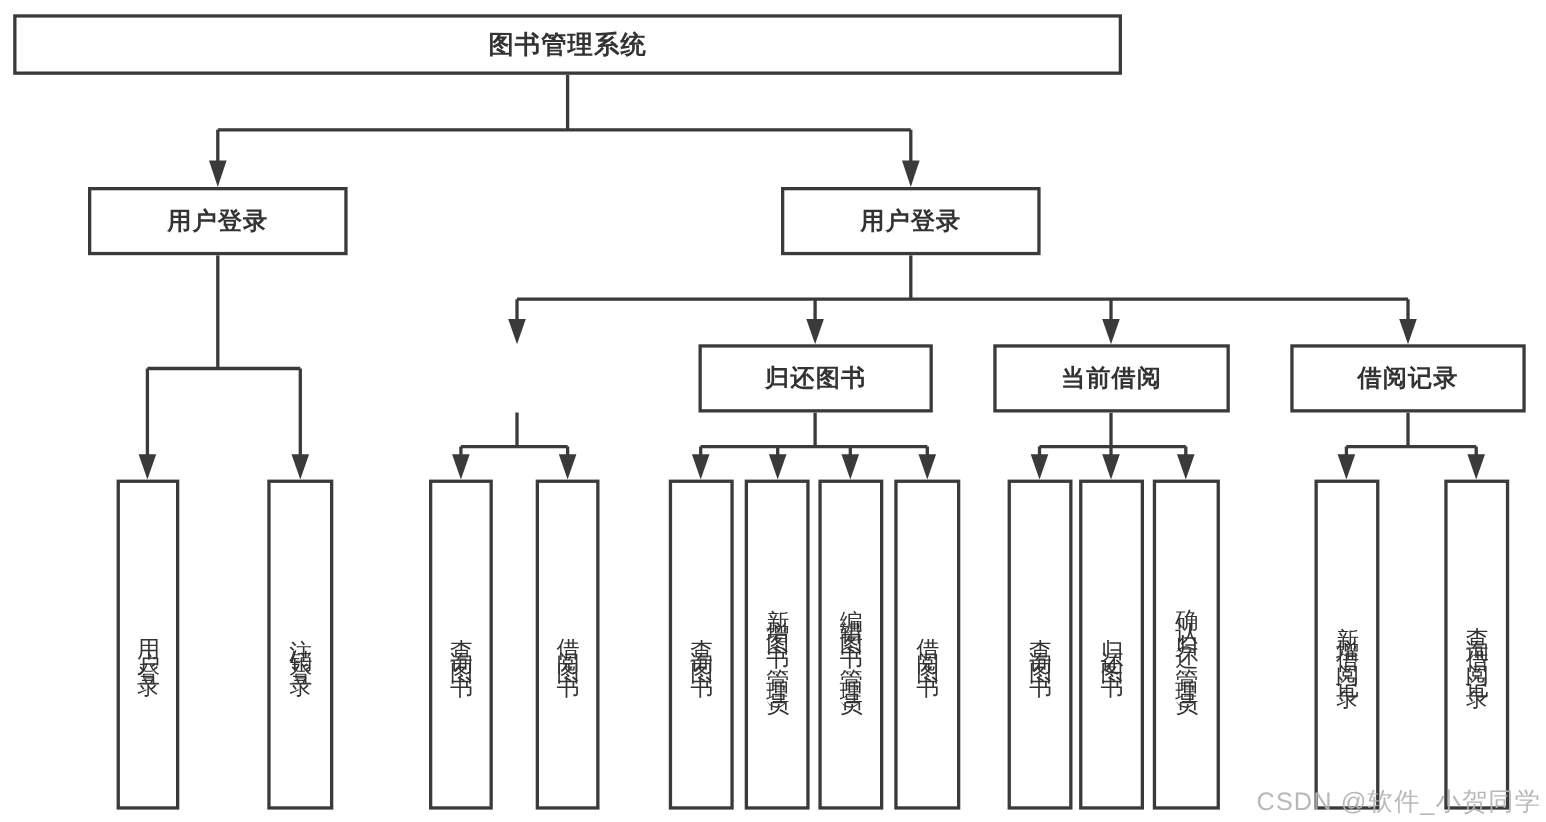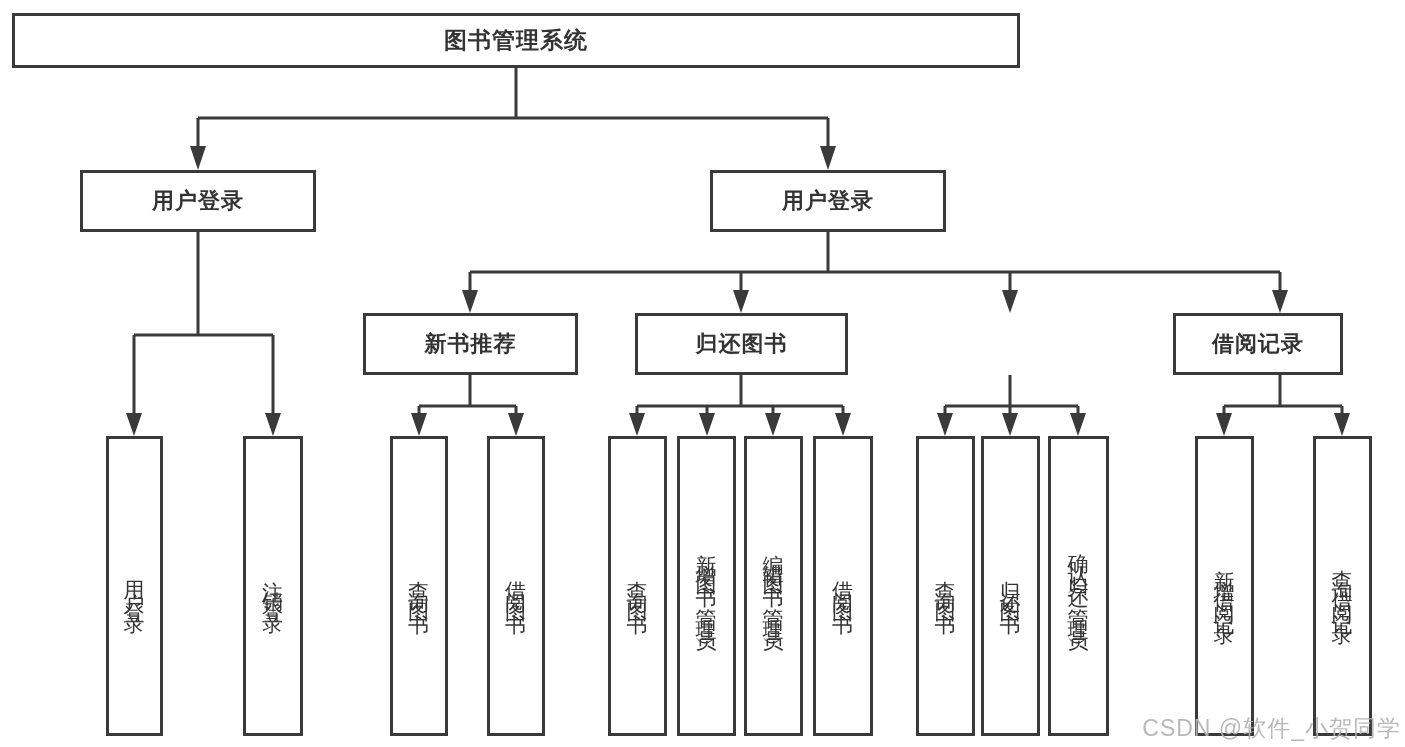--- a/index.html
+++ b/index.html
@@ -112,27 +112,27 @@
     <span>图书管理系统</span>
   </div>
 
   <div class="node" style="left:80px;top:170px;width:236px;height:62px;">
     <span>用户登录</span>
   </div>
   <div class="node" style="left:710px;top:170px;width:236px;height:62px;">
     <span>用户登录</span>
   </div>
 
-  <div class="node" style="left:363px;top:313px;width:215px;height:62px;">
-    <span>新书推荐</span>
-  </div>
   <div class="node" style="left:635px;top:313px;width:213px;height:62px;">
     <span>归还图书</span>
   </div>
-  <div class="node" style="left:1173px;top:313px;width:170px;height:62px;">
+  <div class="node" style="left:903px;top:313px;width:215px;height:62px;">
+    <span>当前借阅</span>
+  </div>
+  <div class="node" style="left:1173px;top:313px;width:214px;height:62px;">
     <span>借阅记录</span>
   </div>
 
   <div class="leaf" style="left:106px;width:57px;">
     <span class="vtext">用户登录</span>
   </div>
   <div class="leaf" style="left:243px;width:60px;">
     <span class="vtext">注销登录</span>
   </div>
 

